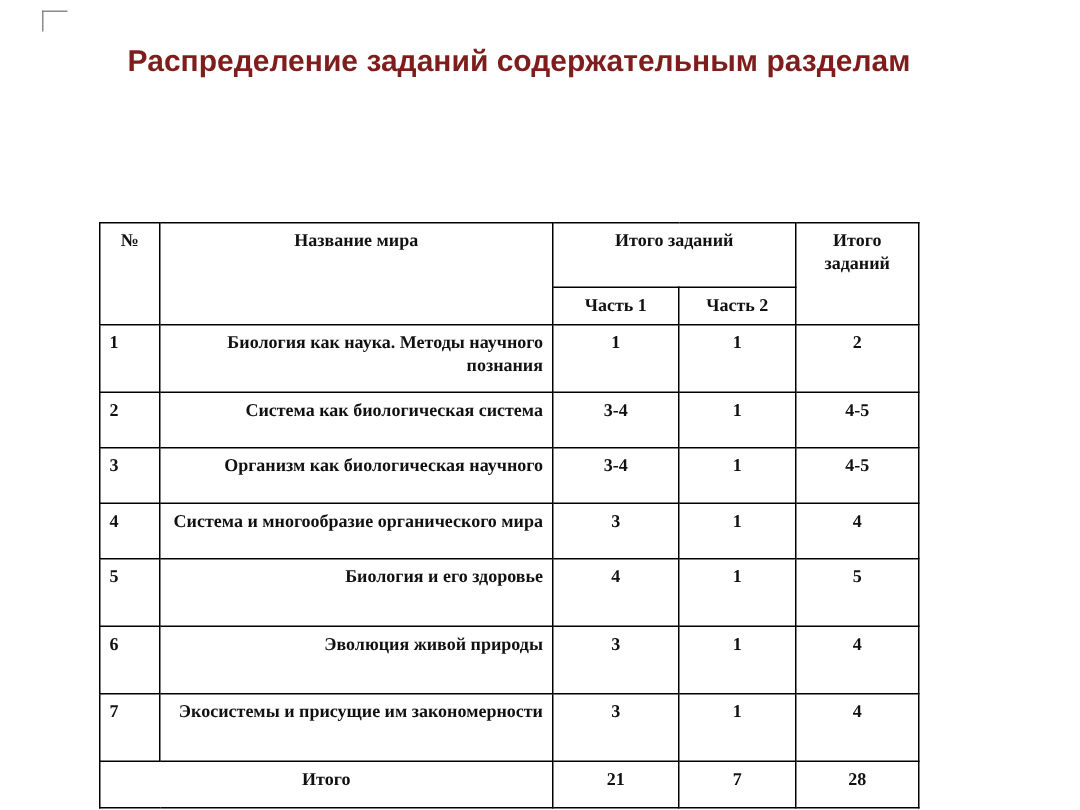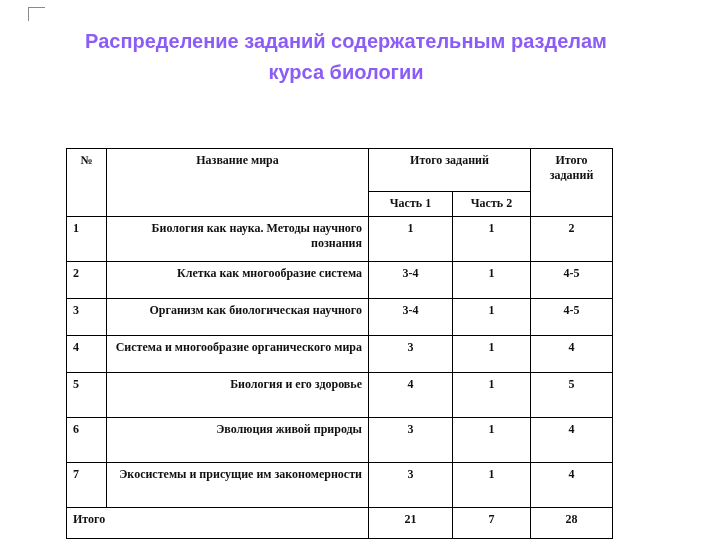--- a/index.html
+++ b/index.html
@@ -33,21 +33,21 @@
     position: absolute;
     left: 50px;
     top: 26px;
     width: 592px;
     margin: 0;
     text-align: center;
     font-family: "Liberation Sans", sans-serif;
     font-weight: bold;
     font-size: 20px;
     line-height: 31px;
-    color: #8b5cf6;
+    color: #7f1d1d;
   }
   table.dist {
     position: absolute;
     left: 66px;
     top: 148px;
     width: 546px;
     border-collapse: collapse;
     table-layout: fixed;
     font-family: "Liberation Serif", serif;
     font-size: 12px;
@@ -81,37 +81,36 @@
     height: 28px;
   }
   td.c-name {
     text-align: right;
     padding-left: 8px;
   }
   td.c-val {
     text-align: center;
   }
   td.c-itogo {
-    text-align: left;
+    text-align: center;
     padding-right: 12px;
     height: 22px;
   }
   tr.data-row td { height: 28px; }
   tr.row-tall td { height: 36px; }
 </style>
 </head>
 <body>
 
 <div class="slide">
 
   <div class="corner-mark"></div>
 
   <h1 class="title">
     <span>Распределение заданий содержательным разделам</span><br>
-    <span>курса биологии</span>
   </h1>
 
   <table class="dist">
     <colgroup>
       <col style="width:40px">
       <col style="width:262px">
       <col style="width:84px">
       <col style="width:78px">
       <col style="width:82px">
     </colgroup>
@@ -130,21 +129,21 @@
     <tbody>
       <tr class="data-row row-tall">
         <td class="c-num">1</td>
         <td class="c-name">Биология как наука. Методы научного познания</td>
         <td class="c-val">1</td>
         <td class="c-val">1</td>
         <td class="c-val">2</td>
       </tr>
       <tr class="data-row">
         <td class="c-num">2</td>
-        <td class="c-name">Клетка как многообразие система</td>
+        <td class="c-name">Система как биологическая система</td>
         <td class="c-val">3-4</td>
         <td class="c-val">1</td>
         <td class="c-val">4-5</td>
       </tr>
       <tr class="data-row">
         <td class="c-num">3</td>
         <td class="c-name">Организм как биологическая научного</td>
         <td class="c-val">3-4</td>
         <td class="c-val">1</td>
         <td class="c-val">4-5</td>

